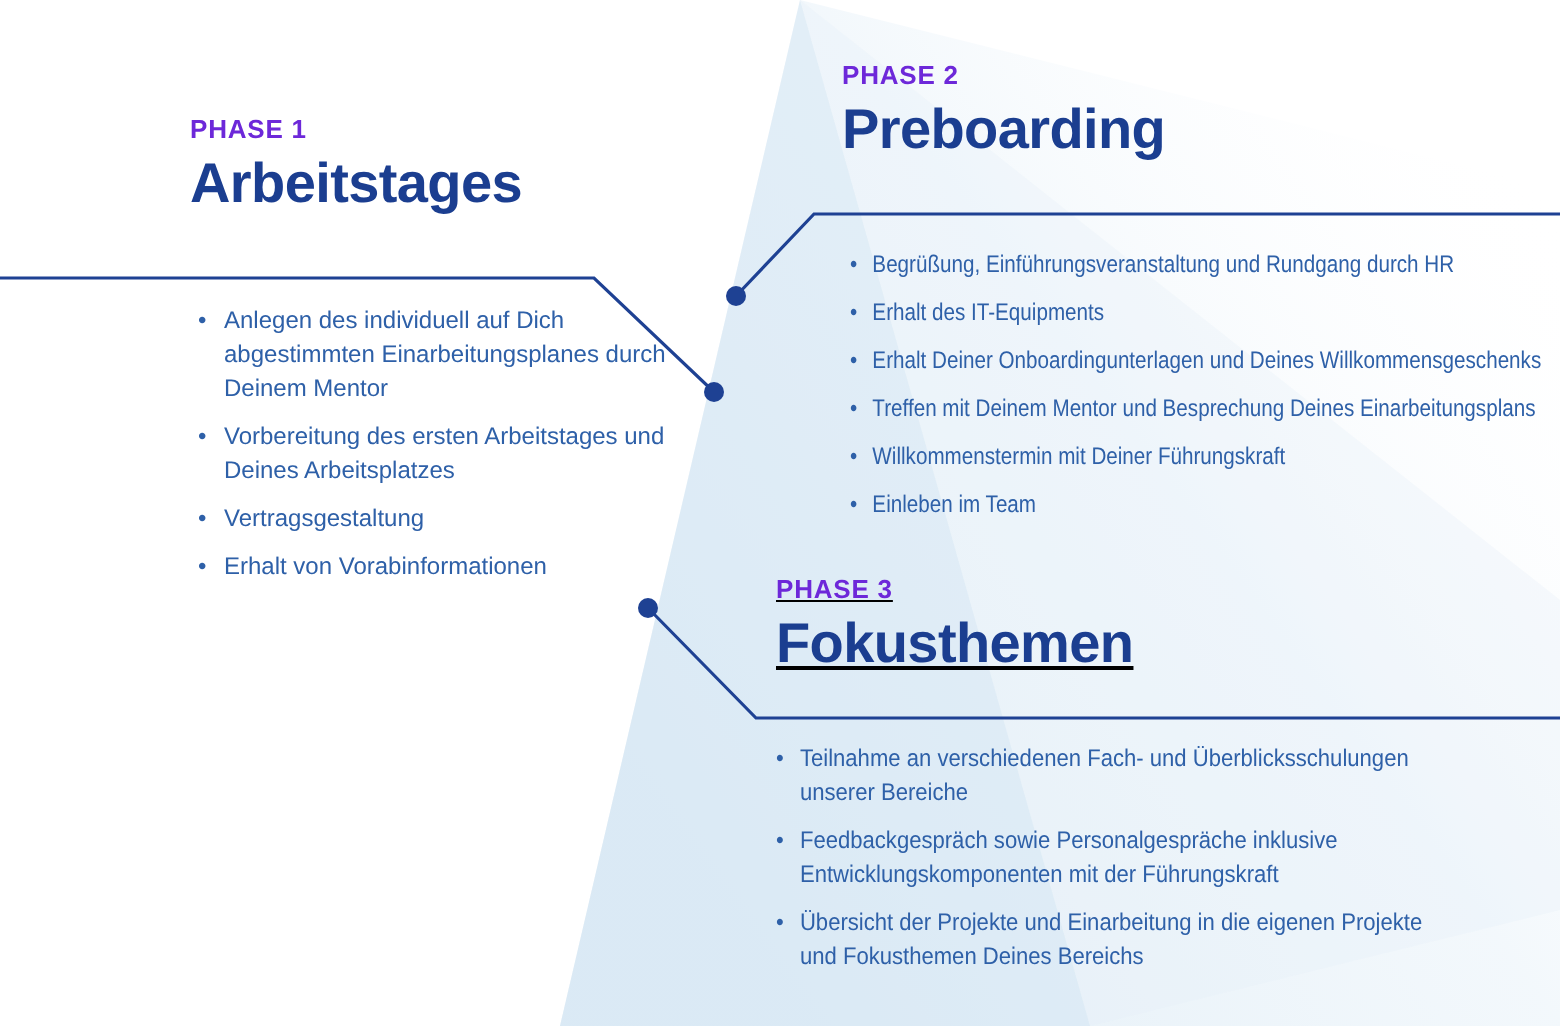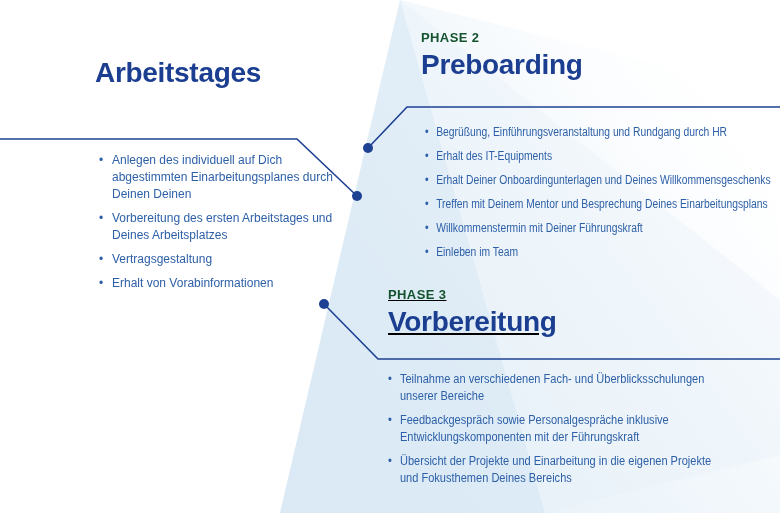--- a/index.html
+++ b/index.html
@@ -16,21 +16,21 @@
     inset: 0;
     width: 780px;
     height: 513px;
     z-index: 0;
   }
   .phase { position: absolute; z-index: 2; }
   .phase-label {
     font-size: 13px;
     font-weight: bold;
     letter-spacing: 0.4px;
-    color: #14532d;
+    color: #6d28d9;
     margin: 0 0 4px 0;
     line-height: 15px;
   }
   .phase-title {
     font-size: 28px;
     font-weight: bold;
     color: #1b3e90;
     margin: 0;
     line-height: 31px;
     letter-spacing: -0.3px;
@@ -88,45 +88,46 @@
     <circle cx="357" cy="196" r="5" fill="#1e4193"></circle>
 
     <polyline points="368,148 407,107 780,107" fill="none" stroke="#1e4193" stroke-width="1.6"></polyline>
     <circle cx="368" cy="148" r="5" fill="#1e4193"></circle>
 
     <polyline points="324,304 378,359 780,359" fill="none" stroke="#1e4193" stroke-width="1.6"></polyline>
     <circle cx="324" cy="304" r="5" fill="#1e4193"></circle>
   </svg>
 
   <div class="phase" id="phase1-block">
+    <div class="phase-label">PHASE 1</div>
     <h2 class="phase-title">Arbeitstages</h2>
   </div>
   <ul class="bullets" id="phase1-items">
-      <li>Anlegen des individuell auf Dich abgestimmten Einarbeitungsplanes durch Deinen Deinen</li>
+      <li>Anlegen des individuell auf Dich abgestimmten Einarbeitungsplanes durch Deinem Mentor</li>
       <li>Vorbereitung des ersten Arbeitstages und Deines Arbeitsplatzes</li>
       <li>Vertragsgestaltung</li>
       <li>Erhalt von Vorabinformationen</li>
     </ul>
 
   <div class="phase" id="phase2-block">
     <div class="phase-label">PHASE 2</div>
     <h2 class="phase-title">Preboarding</h2>
   </div>
   <ul class="bullets" id="phase2-items">
       <li>Begrüßung, Einführungsveranstaltung und Rundgang durch HR</li>
       <li>Erhalt des IT-Equipments</li>
       <li>Erhalt Deiner Onboardingunterlagen und Deines Willkommensgeschenks</li>
       <li>Treffen mit Deinem Mentor und Besprechung Deines Einarbeitungsplans</li>
       <li>Willkommenstermin mit Deiner Führungskraft</li>
       <li>Einleben im Team</li>
     </ul>
 
   <div class="phase" id="phase3-block">
     <div class="phase-label">PHASE 3</div>
-    <h2 class="phase-title">Vorbereitung</h2>
+    <h2 class="phase-title">Fokusthemen</h2>
   </div>
   <ul class="bullets" id="phase3-items">
       <li>Teilnahme an verschiedenen Fach- und Überblicksschulungen unserer Bereiche</li>
       <li>Feedbackgespräch sowie Personalgespräche inklusive Entwicklungskomponenten mit der Führungskraft</li>
       <li>Übersicht der Projekte und Einarbeitung in die eigenen Projekte und Fokusthemen Deines Bereichs</li>
     </ul>
 
 </div>
 
 </body></html>

